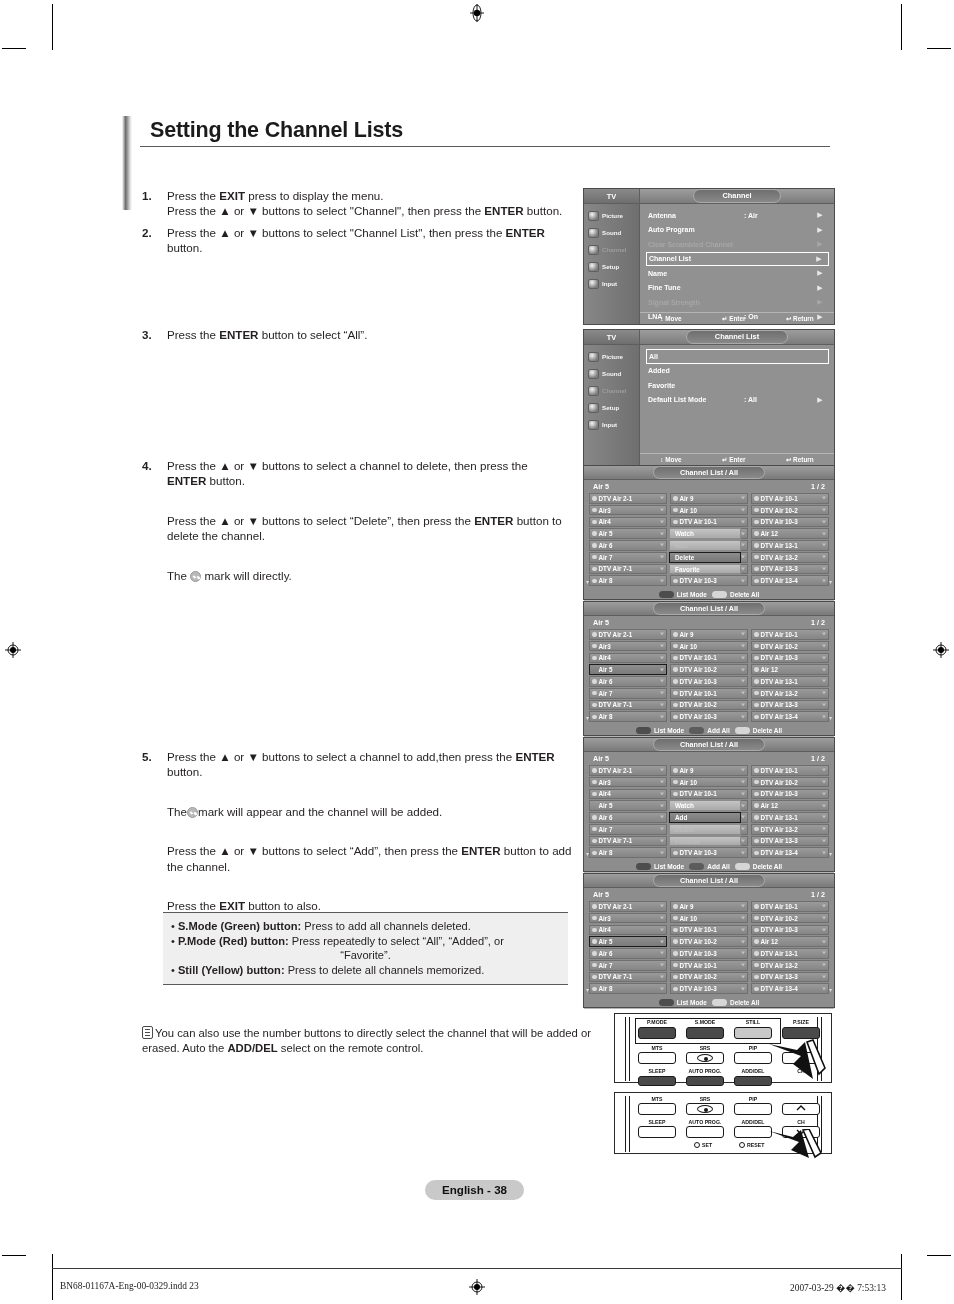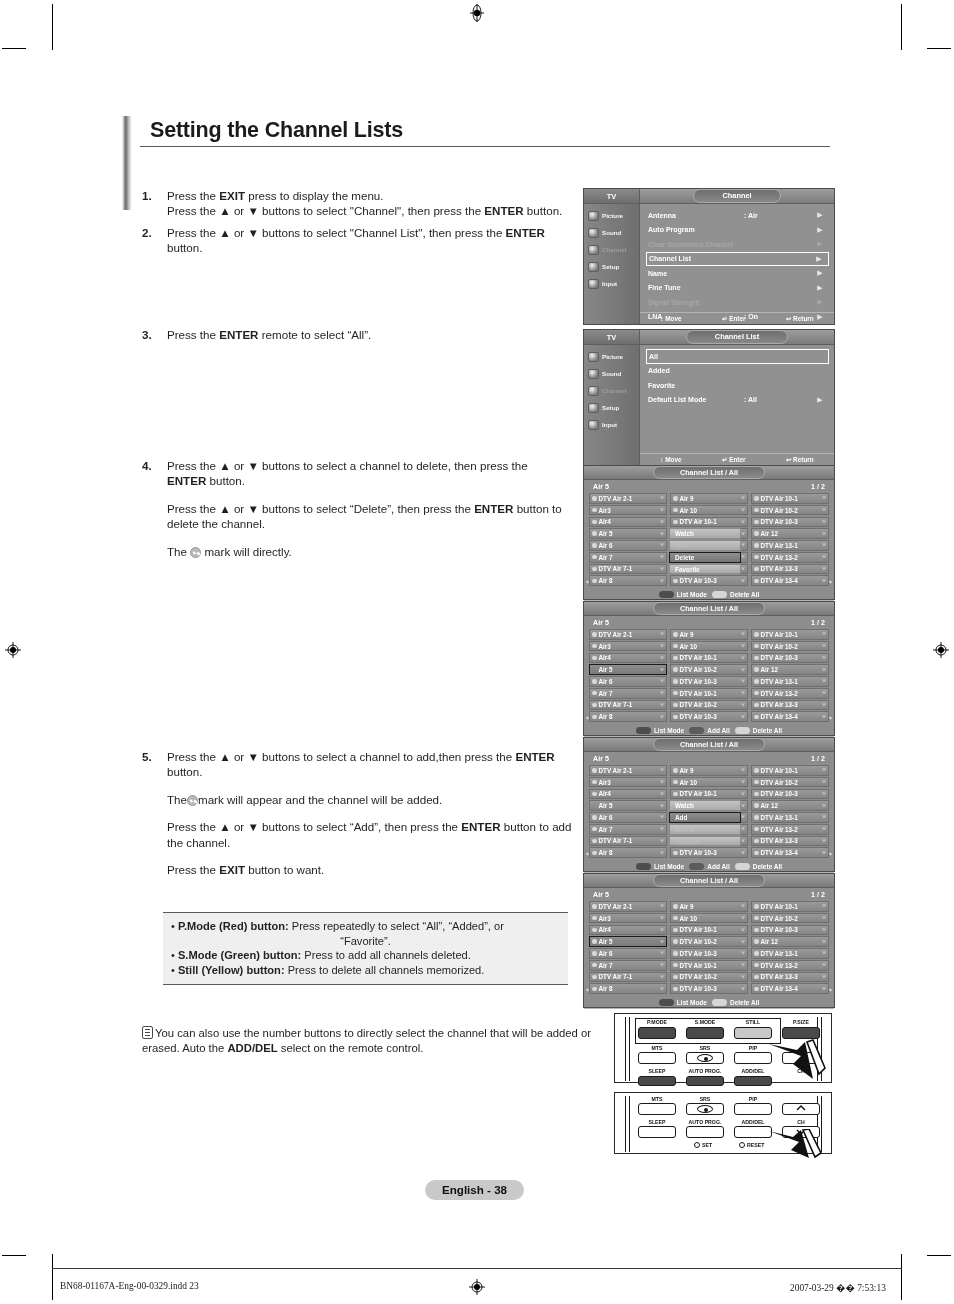--- a/index.html
+++ b/index.html
@@ -52,21 +52,21 @@
   .intro {
     position:absolute; left:142px; top:160px; width:540px;
     font-size:11.6px; line-height:15px;
   }
 
   
   .step { position:absolute; font-size:11.6px; line-height:15.4px; }
   .step .num { position:absolute; left:0; top:0; width:20px; font-weight:bold; }
   .step .body { margin-left:25px; }
   .step p { margin:0 0 0 0; }
-  .step p + p { margin-top:12px; }
+  .step p + p { margin-top:24px; }
   b { font-weight:bold; }
 
   .step1 { left:142px; top:188px; width:440px; }
   .step2 { left:142px; top:225px; width:440px; }
   .step3 { left:142px; top:327px; width:440px; }
   .step4 { left:142px; top:458px; width:420px; }
   .step5 { left:142px; top:749px; width:430px; }
 
   .mark-dot {
     display:inline-block; width:11px; height:11px; border-radius:50%;
@@ -340,21 +340,21 @@
       <p>
         <span>Press the ▲ or ▼ buttons to select "Channel List", then press the </span><b>ENTER</b><span> button.</span>
       </p>
     </div>
   </div>
 
   <div class="step step3">
     <span class="num">3.</span>
     <div class="body">
       <p>
-        <span>Press the </span><b>ENTER</b><span> remote to select “All”.</span>
+        <span>Press the </span><b>ENTER</b><span> button to select “All”.</span>
       </p>
     </div>
   </div>
 
   <div class="step step4">
     <span class="num">4.</span>
     <div class="body">
       <p>
         <span>Press the ▲ or ▼ buttons to select a channel to delete, then press the </span><b>ENTER</b><span> button.</span>
       </p>
@@ -373,32 +373,32 @@
       <p>
         <span>Press the ▲ or ▼ buttons to select a channel to add,then press the </span><b>ENTER</b><span> button.</span>
       </p>
       <p>
         <span>The</span><span class="mark-dot"></span><span>mark will appear and the channel will be added.</span>
       </p>
       <p>
         <span>Press the ▲ or ▼ buttons to select “Add”, then press the </span><b>ENTER</b><span> button to add the channel.</span>
       </p>
       <p>
-        <span>Press the </span><b>EXIT</b><span> button to want.</span>
+        <span>Press the </span><b>EXIT</b><span> button to also.</span>
       </p>
     </div>
   </div>
 
   <div class="bullet-box">
+    <span class="bl">
+      •&nbsp;<b>S.Mode (Green) button:</b><span> Press to add all channels deleted.</span>
+    </span>
     <span class="bl">
       •&nbsp;<b>P.Mode (Red) button:</b><span> Press repeatedly to select “All”, “Added”, or</span>
       <span style="display:block; text-align:center">“Favorite”.</span>
-    </span>
-    <span class="bl">
-      •&nbsp;<b>S.Mode (Green) button:</b><span> Press to add all channels deleted.</span>
     </span>
     <span class="bl">
       •&nbsp;<b>Still (Yellow) button:</b><span> Press to delete all channels memorized.</span>
     </span>
   </div>
 
   <div class="bottom-note">
     <span class="note-icon"></span><span>You can also use the number buttons to directly select the channel that will be added or erased. Auto the </span><b>ADD/DEL</b><span> select on the remote control.</span>
   </div>
 

